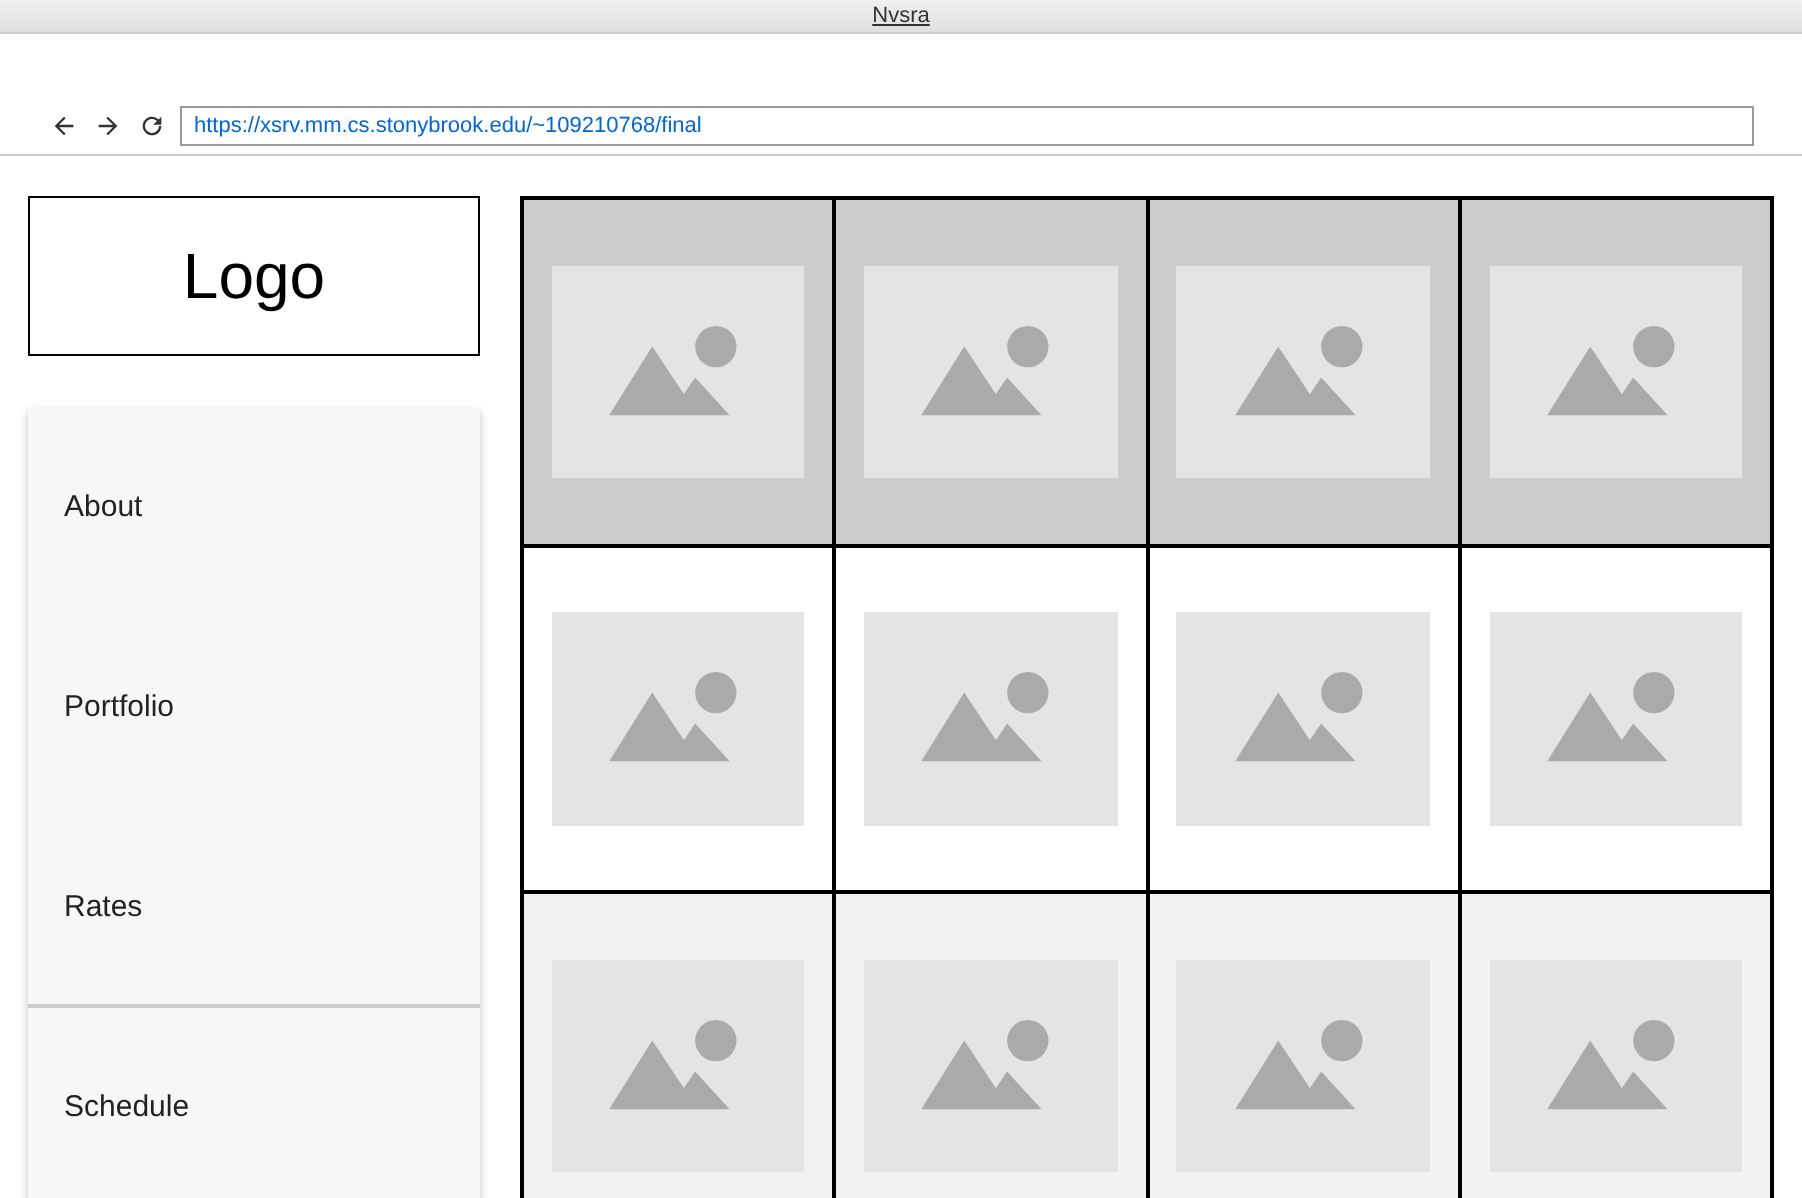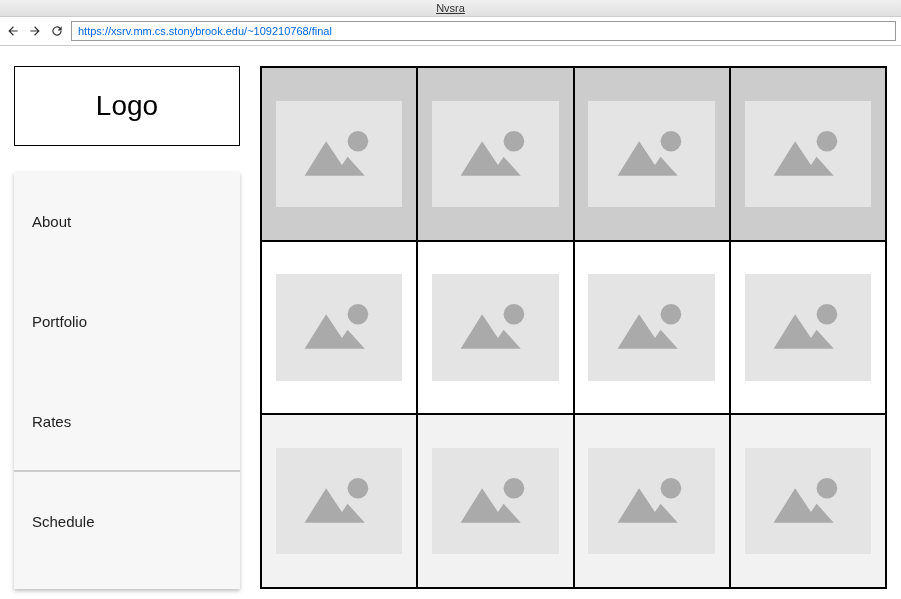--- a/index.html
+++ b/index.html
@@ -15,24 +15,25 @@
       border-bottom: 1px solid #ccc;
       text-align: center;
       font-size: 11px;
       padding: 2px 0;
       color: #333;
       text-decoration: underline;
     }
     .toolbar {
       display: flex;
       align-items: center;
-      padding: 4px 5px;
+      padding: 4px 24px;
       gap: 6px;
       border-bottom: 1px solid #ccc;
       background: #fff;
+      margin-top: 32px;
     }
     .nav-arrow {
       width: 16px;
       height: 16px;
       display: flex;
       align-items: center;
       justify-content: center;
       cursor: pointer;
     }
     .nav-arrow svg { width: 14px; height: 14px; }
@@ -57,21 +58,21 @@
       display: flex;
       flex-direction: column;
       gap: 26px;
     }
     .logo-box {
       border: 1px solid #000;
       height: 80px;
       display: flex;
       align-items: center;
       justify-content: center;
-      font-size: 28px;
+      font-size: 32px;
       background: #fff;
     }
     .nav-list {
       background: #f7f7f7;
       box-shadow: 0 2px 4px rgba(0,0,0,0.25);
       display: flex;
       flex-direction: column;
       flex: 1;
     }
     .nav-item {

